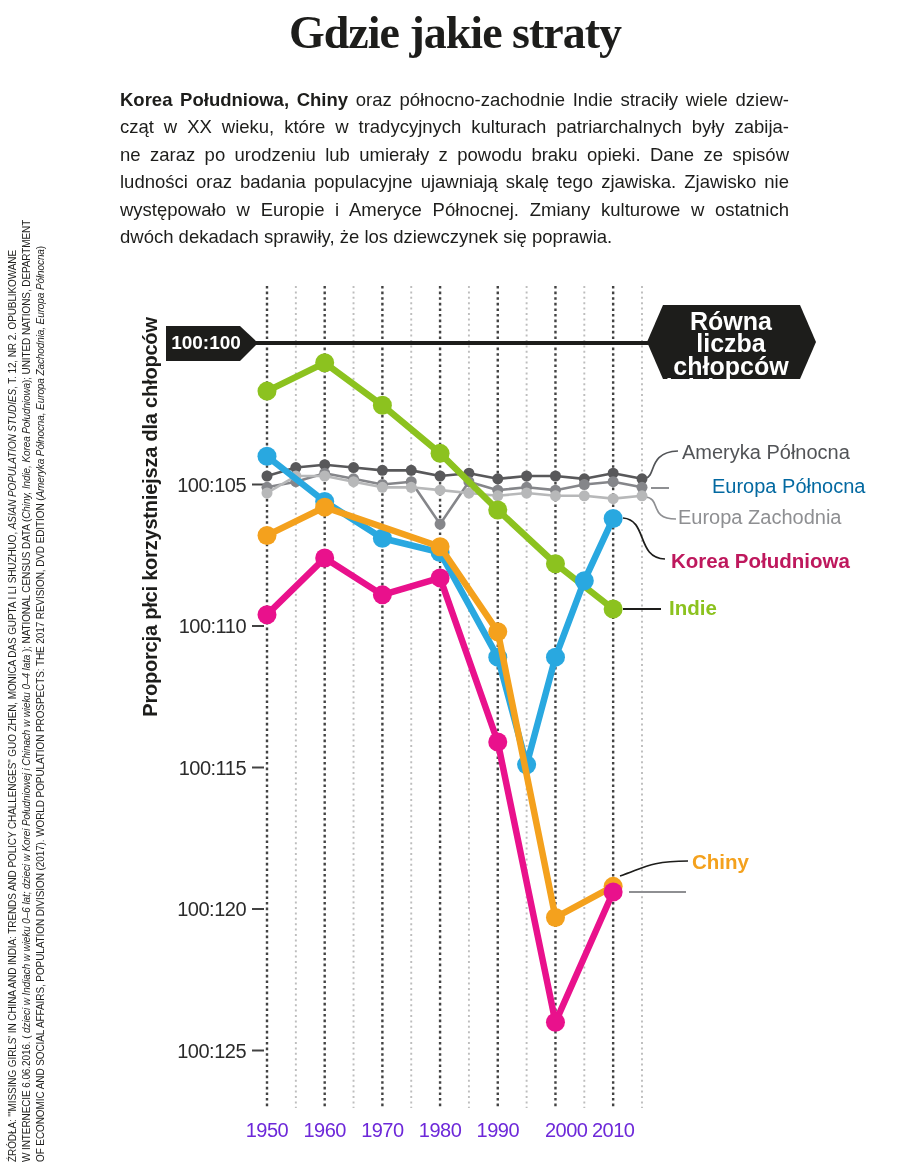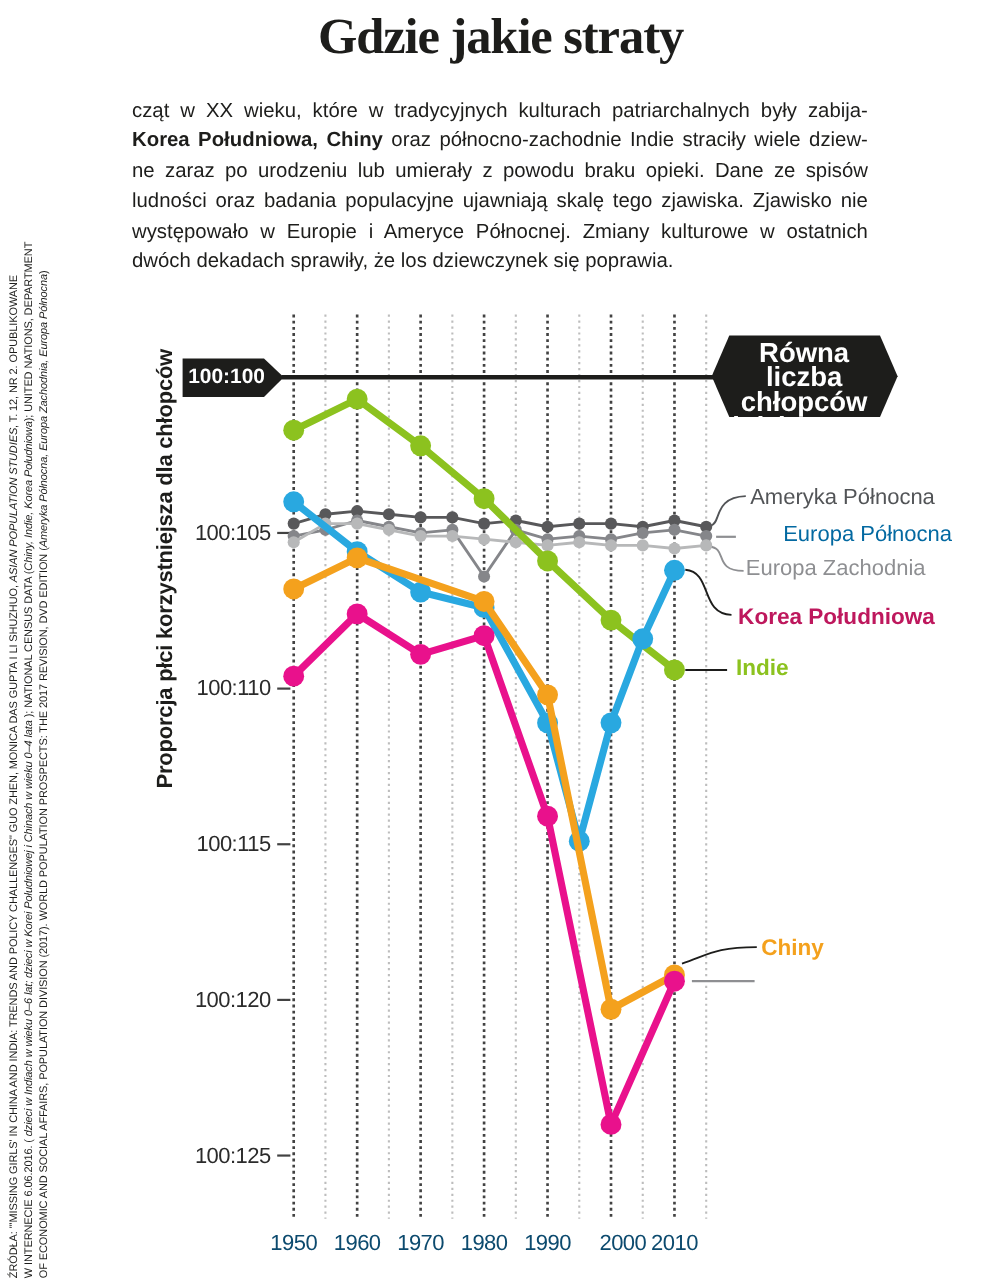--- a/index.html
+++ b/index.html
@@ -15,21 +15,21 @@
   .jline.last{text-align:justify;text-align-last:left}
   .b{font-weight:bold}
   .src{position:absolute;top:1162px;transform-origin:0 0;transform:rotate(-90deg);
     white-space:nowrap;font-size:10px;letter-spacing:-0.1px}
   .src i{font-style:italic}
   #ytitle{position:absolute;left:-58px;top:504px;width:420px;height:26px;text-align:center;
     transform:rotate(-90deg);font-weight:bold;font-size:20px;letter-spacing:-0.2px;white-space:nowrap}
   .ytick{position:absolute;left:156px;width:90px;text-align:right;font-size:20px;
     letter-spacing:-0.5px;color:#2b2b2b}
   .xtick{position:absolute;top:1119px;width:64px;text-align:center;font-size:20px;
-    letter-spacing:-0.5px;color:#0c4a6e}
+    letter-spacing:-0.5px;color:#6d28d9}
   #banner-text{position:absolute;left:164px;top:332px;width:84px;text-align:center;
     font-size:19px;font-weight:bold;color:#fff}
   #badge-text{position:absolute;left:652px;top:310px;width:158px;text-align:center;
     font-size:25px;font-weight:bold;color:#fff;line-height:22.3px}
   .slabel{position:absolute;font-size:20px;white-space:nowrap}
   .slabel.bold{font-weight:bold;font-size:20.5px}
   #label-ameryka{left:682px;top:441px}
   #label-europa-pn{left:676px;top:475px}
   #label-europa-zach{left:678px;top:506px}
   #label-korea{left:671px;top:549px}
@@ -167,22 +167,22 @@
       <div class="xtick" style="left: 350.384px;">1970</div>
       <div class="xtick" style="left: 408.076px;">1980</div>
       <div class="xtick" style="left: 465.768px;">1990</div>
       <div class="xtick" style="left: 523.46px; text-align: right;">2000</div>
       <div class="xtick" style="left: 581.152px;">2010</div>
     </div>
 
   <h1 id="title">Gdzie jakie straty</h1>
 
   <div id="intro">
+    <div class="jline"><span class="b">Korea Południowa, Chiny</span><span> oraz północno-zachodnie Indie straciły wiele dziew-</span></div>
     <div class="jline">cząt w XX wieku, które w tradycyjnych kulturach patriarchalnych były zabija-</div>
-    <div class="jline"><span class="b">Korea Południowa, Chiny</span><span> oraz północno-zachodnie Indie straciły wiele dziew-</span></div>
     <div class="jline">ne zaraz po urodzeniu lub umierały z powodu braku opieki. Dane ze spisów</div>
     <div class="jline">ludności oraz badania populacyjne ujawniają skalę tego zjawiska. Zjawisko nie</div>
     <div class="jline">występowało w Europie i Ameryce Północnej. Zmiany kulturowe w ostatnich</div>
     <div class="jline last">dwóch dekadach sprawiły, że los dziewczynek się poprawia.</div>
   </div>
 
   <div class="src" style="left:7px"><span>ŹRÓDŁA: "'MISSING GIRLS' IN CHINA AND INDIA: TRENDS AND POLICY CHALLENGES" GUO ZHEN, MONICA DAS GUPTA I LI SHUZHUO, </span><i>ASIAN POPULATION STUDIES</i><span>, T. 12, NR 2. OPUBLIKOWANE</span></div>
   <div class="src" style="left:21px"><span>W INTERNECIE 6.06.2016. ( </span><i>dzieci w Indiach w wieku 0–6 lat; dzieci w Korei Południowej i Chinach w wieku 0–4 lata</i><span> ); NATIONAL CENSUS DATA (</span><i>Chiny, Indie, Korea Południowa</i><span>); UNITED NATIONS, DEPARTMENT</span></div>
   <div class="src" style="left:35px"><span>OF ECONOMIC AND SOCIAL AFFAIRS, POPULATION DIVISION (2017). WORLD POPULATION PROSPECTS: THE 2017 REVISION, DVD EDITION (</span><i>Ameryka Północna, Europa Zachodnia, Europa Północna</i><span>)</span></div>
 

